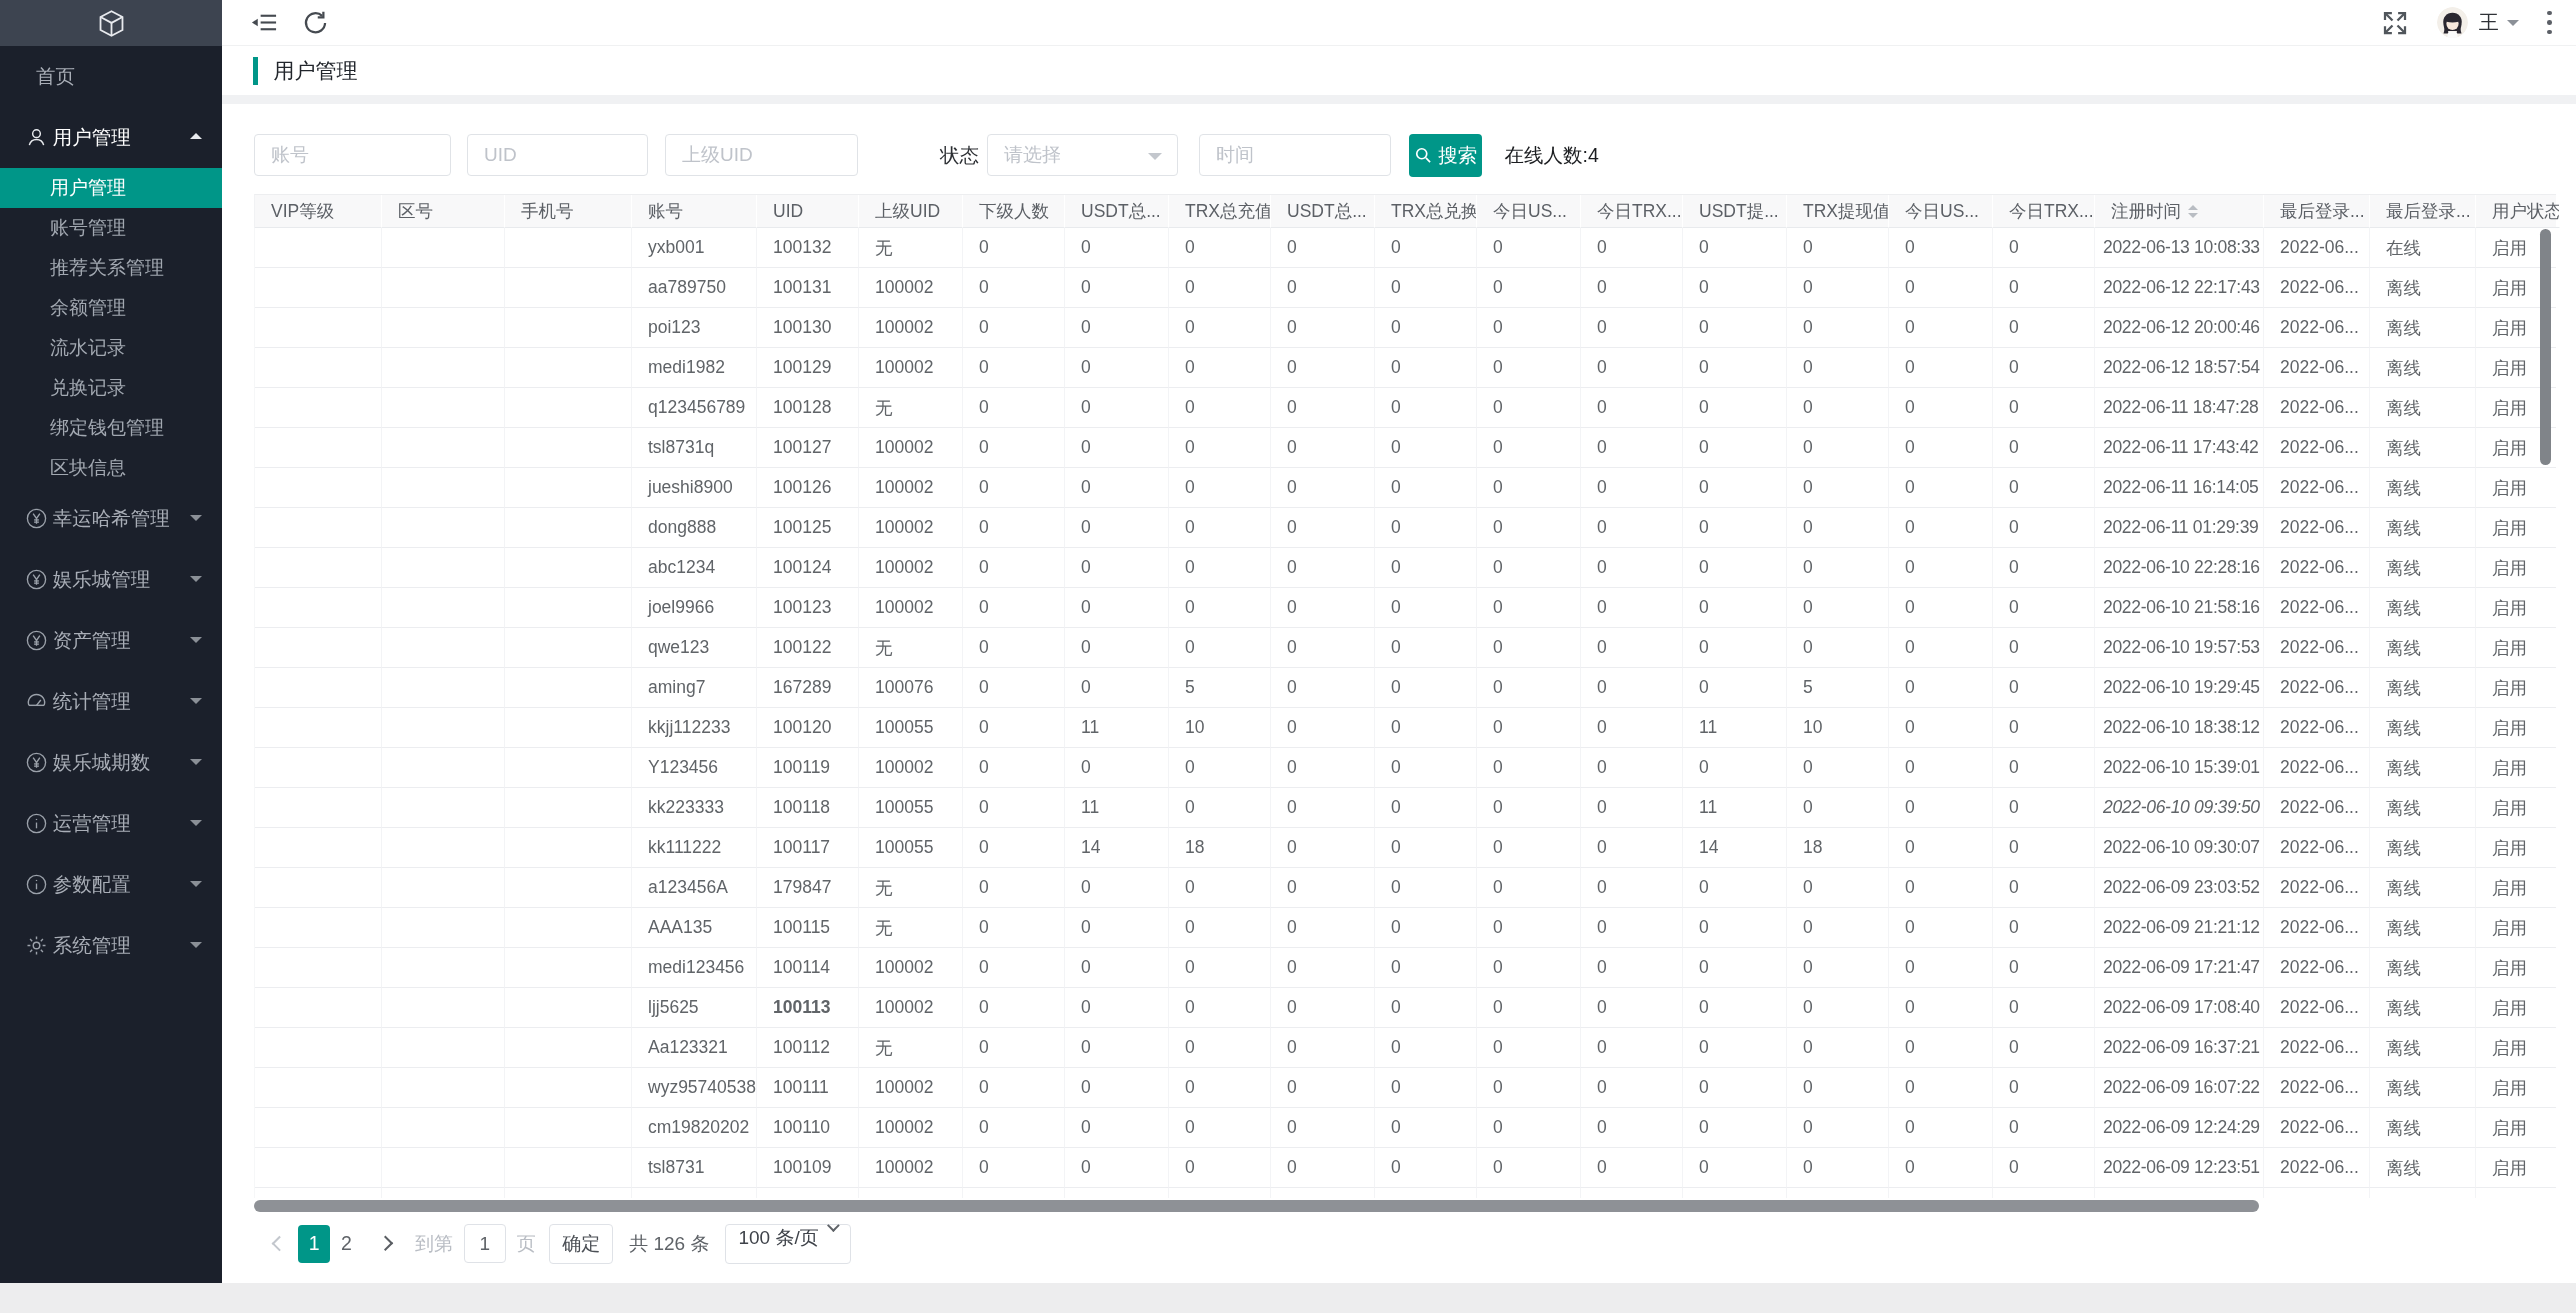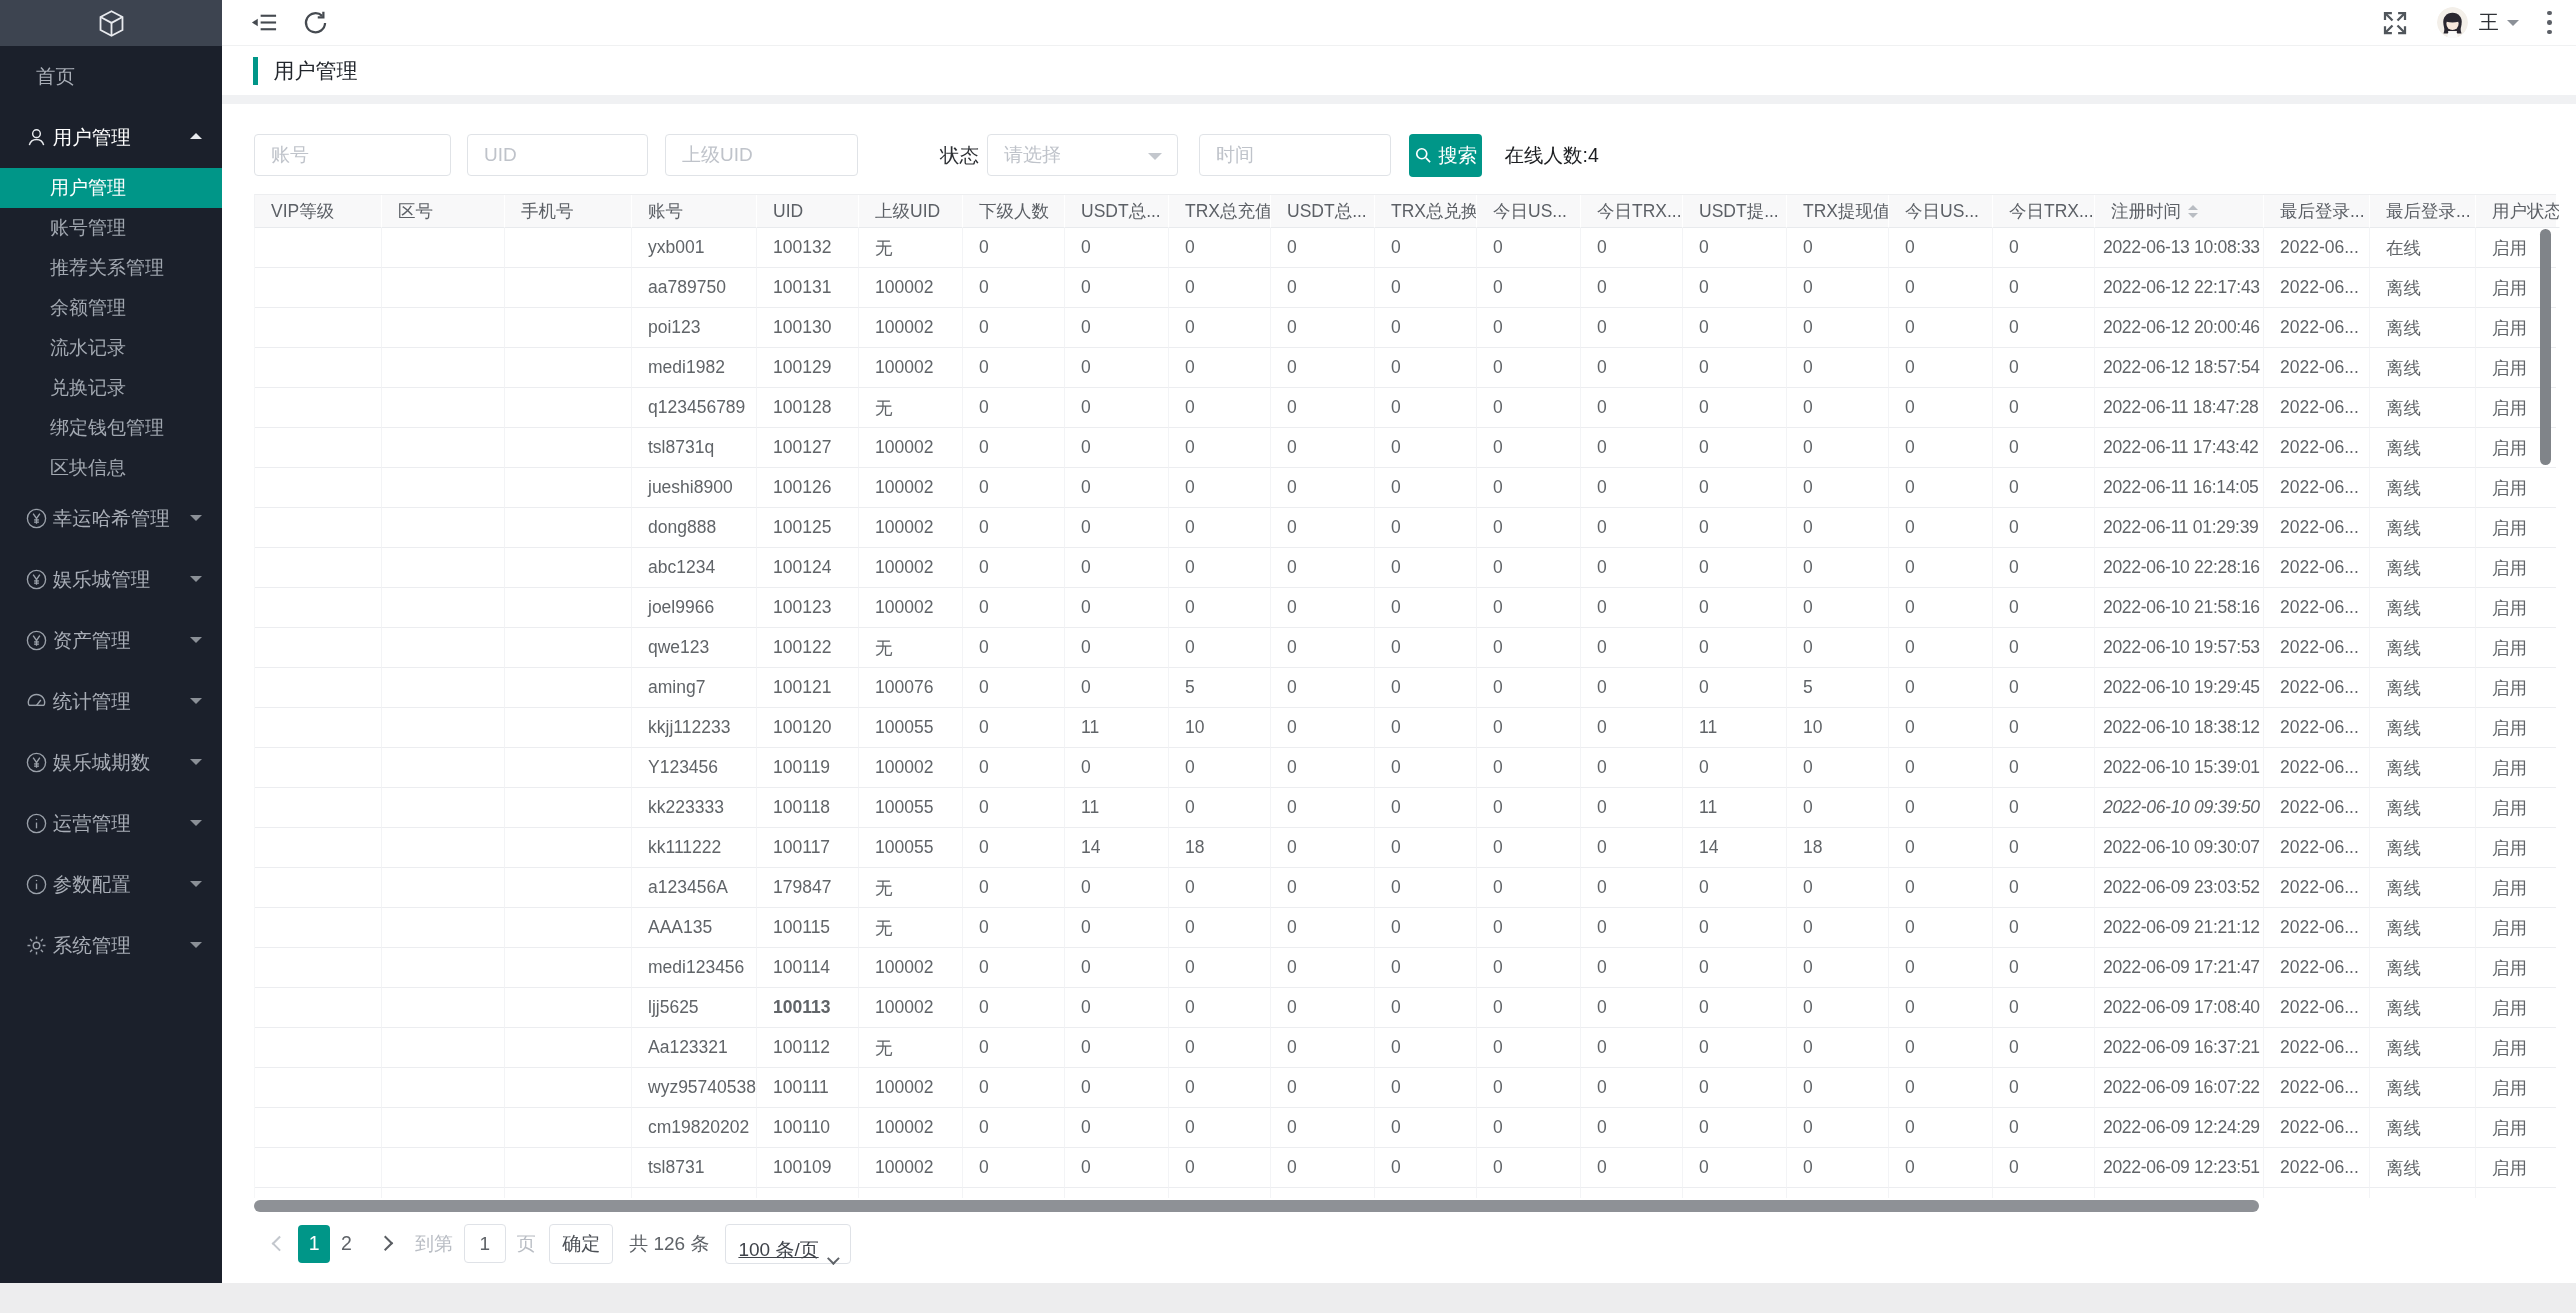--- a/index.html
+++ b/index.html
@@ -81,21 +81,21 @@
   .chev { width: 10.8px; height: 10.8px; border-left: 2.7px solid #c3c7cd; border-bottom: 2.7px solid #c3c7cd; transform: rotate(45deg); margin-left: 20px; cursor: pointer; }
   .chev.next { transform: rotate(225deg); border-color: #5a5e63; margin-left: 17.5px; }
   .pages { display: flex; align-items: center; }
   .pg-num { padding: 0 10.8px; cursor: pointer; color: #5f6368; font-size: 19.5px; }
   .pg-num.active { width: 32px; height: 38px; background: #009688; color: #fff; border-radius: 4px; display: flex; align-items: center; justify-content: center; margin-left: 13.5px; padding: 0; }
   .goto-label { color: #b9bdc4; margin-left: 24px; }
   .goto-input { width: 42px; height: 39px; border: 1.3px solid #dfe2e7; border-radius: 4px; text-align: center; font-size: 19px; color: #5f6368; margin-left: 10.8px; outline: none; }
   .goto-page { color: #b9bdc4; margin-left: 10.8px; }
   .confirm-btn { margin-left: 13.5px; height: 40px; padding: 0 12px; border: 1.3px solid #dfe2e7; border-radius: 4px; background: #fff; font-size: 19px; color: #4b4f55; cursor: pointer; font-family: inherit; }
   .total { margin-left: 16px; color: #5f6368; }
-  .size-select { margin-left: 16px; height: 40px; border: 1.3px solid #dfe2e7; border-radius: 4px; display: flex; align-items: flex-end; padding: 0 12px; gap: 10.8px; color: #3f434a; cursor: pointer; text-decoration: underline; }
+  .size-select { margin-left: 16px; height: 40px; border: 1.3px solid #dfe2e7; border-radius: 4px; display: flex; align-items: flex-start; padding: 0 12px; gap: 10.8px; color: #3f434a; cursor: pointer; }
   .size-caret { width: 8.8px; height: 8.8px; border-right: 2px solid #5f6368; border-bottom: 2px solid #5f6368; transform: rotate(45deg); margin-top: -4px; }
 </style>
 </head>
 <body>
 
 <div class="app">
 
   <aside class="sidebar">
     <div class="logo">
       <svg viewBox="0 0 24 24" fill="none" stroke="#e8eaee" stroke-width="1.4">
@@ -625,21 +625,21 @@
               <div class="td reg" style="flex: 0 0 169px;">2022-06-10 19:57:53</div>
               <div class="td" style="flex: 0 0 106px;">2022-06...</div>
               <div class="td" style="flex: 0 0 106px;">离线</div>
               <div class="td" style="flex: 0 0 84px;">启用</div>
             </div>
             <div class="tr">
               <div class="td" style="flex: 0 0 127px;"></div>
               <div class="td" style="flex: 0 0 123px;"></div>
               <div class="td" style="flex: 0 0 127px;"></div>
               <div class="td" style="flex: 0 0 125px;">aming7</div>
-              <div class="td" style="flex: 0 0 102px;">100121</div>
+              <div class="td" style="flex: 0 0 102px;">167289</div>
               <div class="td" style="flex: 0 0 104px;">100076</div>
               <div class="td" style="flex: 0 0 102px;">0</div>
               <div class="td" style="flex: 0 0 104px;">0</div>
               <div class="td" style="flex: 0 0 102px;">5</div>
               <div class="td" style="flex: 0 0 104px;">0</div>
               <div class="td" style="flex: 0 0 102px;">0</div>
               <div class="td" style="flex: 0 0 104px;">0</div>
               <div class="td" style="flex: 0 0 102px;">0</div>
               <div class="td" style="flex: 0 0 104px;">0</div>
               <div class="td" style="flex: 0 0 102px;">5</div>

